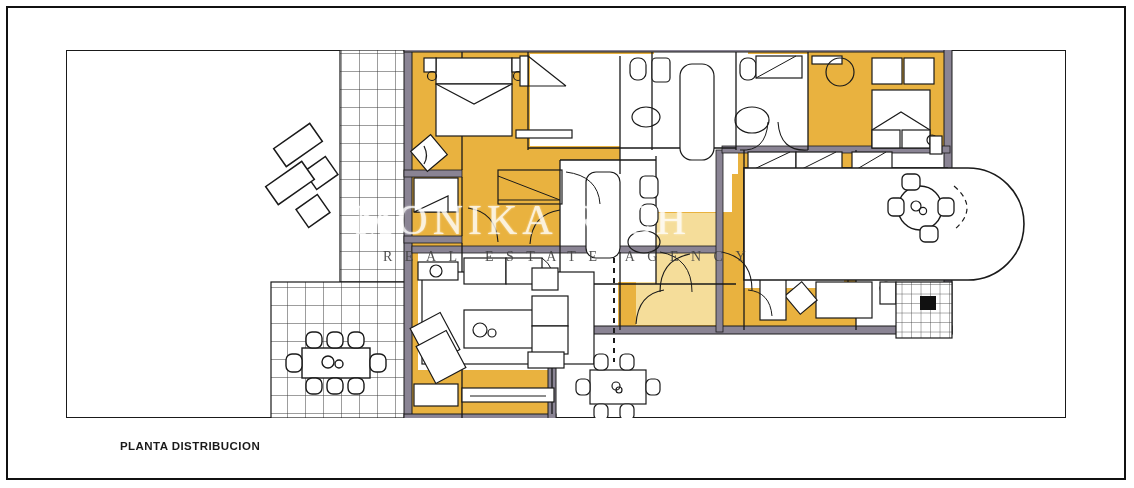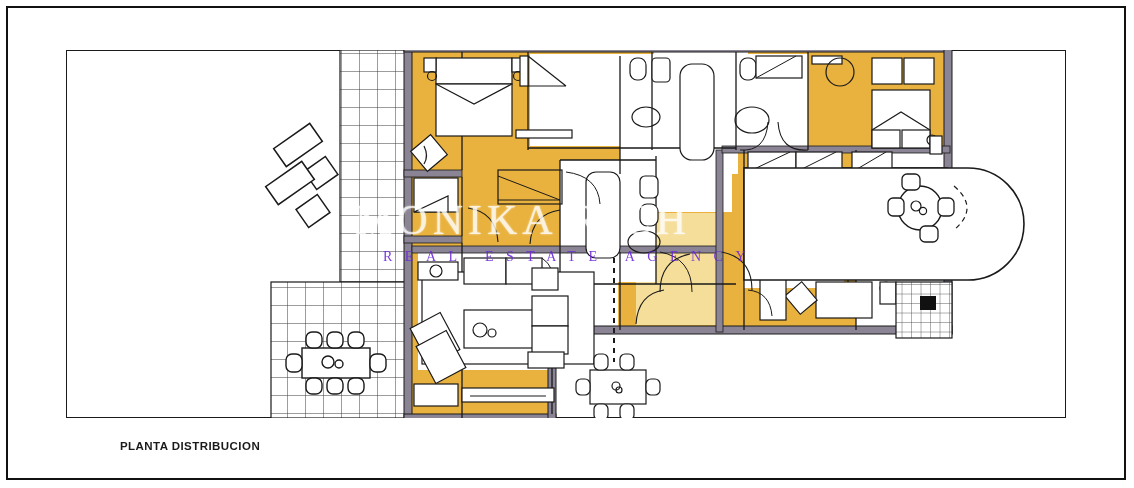--- a/index.html
+++ b/index.html
@@ -36,21 +36,21 @@
   .wm-main{
     position:absolute;left:355px;top:196px;
     font-family:"Liberation Serif", serif;
     font-size:42px;letter-spacing:5px;color:#ffffff;
     text-shadow:0 0 2px rgba(255,255,255,.95);
     opacity:.82;white-space:nowrap;
   }
   .wm-sub{
     position:absolute;left:383px;top:249px;
     font-family:"Liberation Serif", serif;
-    font-size:14px;letter-spacing:12.5px;color:#6d28d9;
+    font-size:14px;letter-spacing:12.5px;color:#404040;
     opacity:.9;white-space:nowrap;
   }
 
   #planSvg{position:absolute;left:0;top:0;width:1134px;height:488px;z-index:10;}
 </style>
 </head>
 <body>
 
 <div id="sheet">
 

